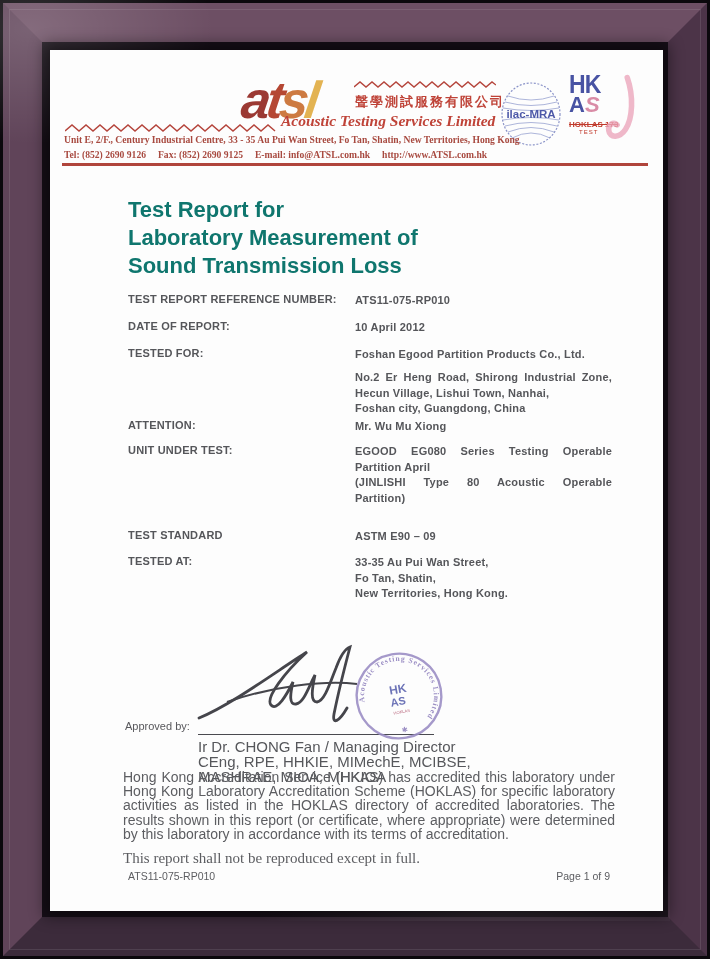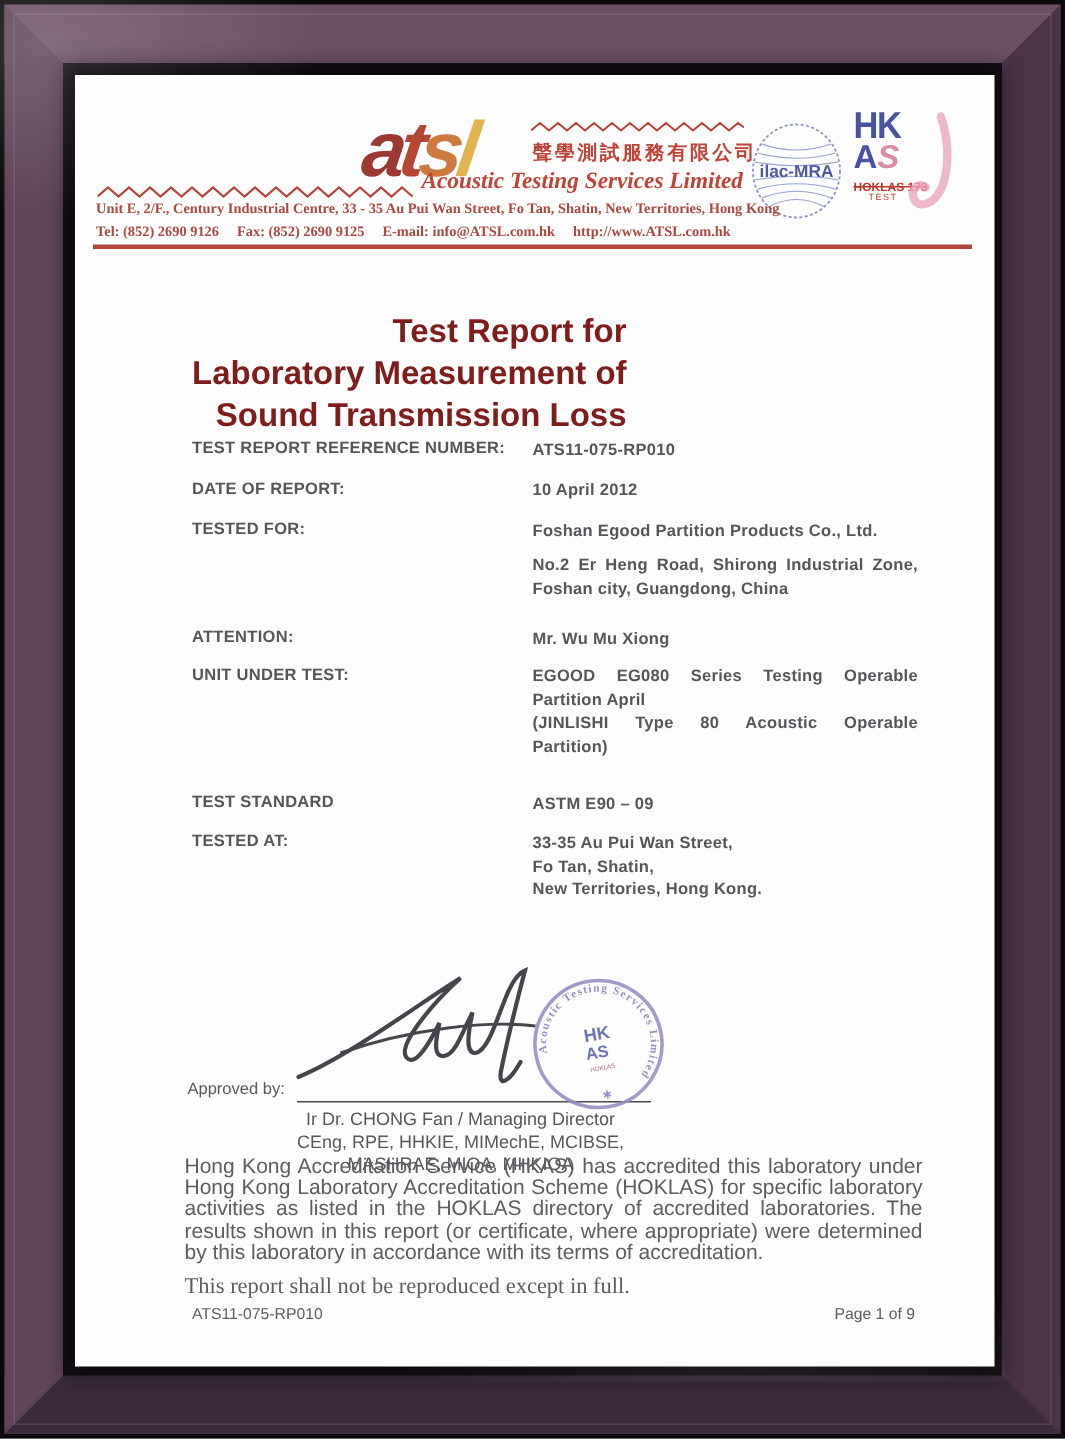--- a/index.html
+++ b/index.html
@@ -40,41 +40,41 @@
   .hkas-hk { font-size:25px; line-height:21px; font-weight:bold; color:#4853a3;
     letter-spacing:-1px; transform:scaleX(0.92); transform-origin:left; }
   .hkas-as { font-size:22px; line-height:20px; font-weight:bold; color:#4853a3; letter-spacing:0; }
   .hkas-s  { color:#d98ca6; font-style:italic; }
   .hkas-j  { position:absolute; left:28px; top:0px; width:42px; height:74px; }
   .hoklas  { margin-top:5px; font-size:8px; font-weight:bold; color:#c0392b;
     text-decoration:line-through; white-space:nowrap; }
   .hoklas-test { font-size:6px; color:#c0392b; letter-spacing:1px; margin-left:10px; }
 
   
-  .doc-title { position:absolute; left:78px; top:157px; font-size:22px; line-height:28px;
-    font-weight:bold; color:#7f1d1d;text-align:right; }
+  .doc-title { position:absolute; left:78px; top:146px; font-size:22px; line-height:28px;
+    font-weight:bold; color:#0f766e; }
 
   
   .f-row { position:absolute; left:78px; right:51px; font-size:11px; font-weight:bold;
     color:#55565a; letter-spacing:0.2px; }
   .f-lab { position:absolute; left:0; top:0; white-space:nowrap; }
   .f-val { position:absolute; left:227px; right:0; top:0; line-height:15.5px; }
   .nowrap { white-space:nowrap; }
   .jline { text-align:justify; text-align-last:justify; }
   .row-ref        { top:243px; } .row-date      { top:270px; }
   .row-testedfor  { top:297px; } .row-tfaddr    { top:320px; }
   .row-attention  { top:369px; } .row-unit      { top:394px; }
   .row-standard   { top:479px; } .row-testedat  { top:505px; }
 
   
   .approved-by { position:absolute; left:75px; top:670px; font-size:11px; color:#58585c; }
   .sig-svg  { position:absolute; left:143px; top:592px; width:170px; height:94px; }
   .sig-line { position:absolute; left:148px; top:684px; width:236px; border-top:1.8px solid #4a4a50; }
   .stamp    { position:absolute; left:303px; top:598px; width:92px; height:96px; opacity:0.88; }
-  .sig-name { position:absolute; left:148px; top:689px; font-size:12px; line-height:15px; color:#56575b;text-align:center; }
+  .sig-name { position:absolute; left:148px; top:689px; font-size:15px; line-height:15px; color:#56575b; }
 
   
   .acc-para   { position:absolute; left:73px; top:720px; width:492px; font-size:14px;
     line-height:14.2px; text-align:justify; color:#5c5d61; }
   .repro-note { position:absolute; left:73px; top:800px; font-size:15px; color:#5c5d61;font-family:Liberation Serif, serif; }
   .page-footer { position:absolute; left:78px; right:53px; top:820px; display:flex;
     justify-content:space-between; font-size:10.5px; color:#5c5d61; }
 </style>
 </head>
 <body>
@@ -140,20 +140,21 @@
     </div>
 
     <div class="f-row row-testedfor">
       <div class="f-lab">TESTED FOR:</div>
       <div class="f-val nowrap">Foshan Egood Partition Products Co., Ltd.</div>
     </div>
 
     <div class="f-row row-tfaddr">
       <div class="f-val">
         <div class="jline">No.2 Er Heng Road, Shirong Industrial Zone,</div>
+        <div>Hecun Village, Lishui Town, Nanhai,</div>
         <div>Foshan city, Guangdong, China</div>
       </div>
     </div>
 
     <div class="f-row row-attention">
       <div class="f-lab">ATTENTION:</div>
       <div class="f-val nowrap">Mr. Wu Mu Xiong</div>
     </div>
 
     <div class="f-row row-unit">

